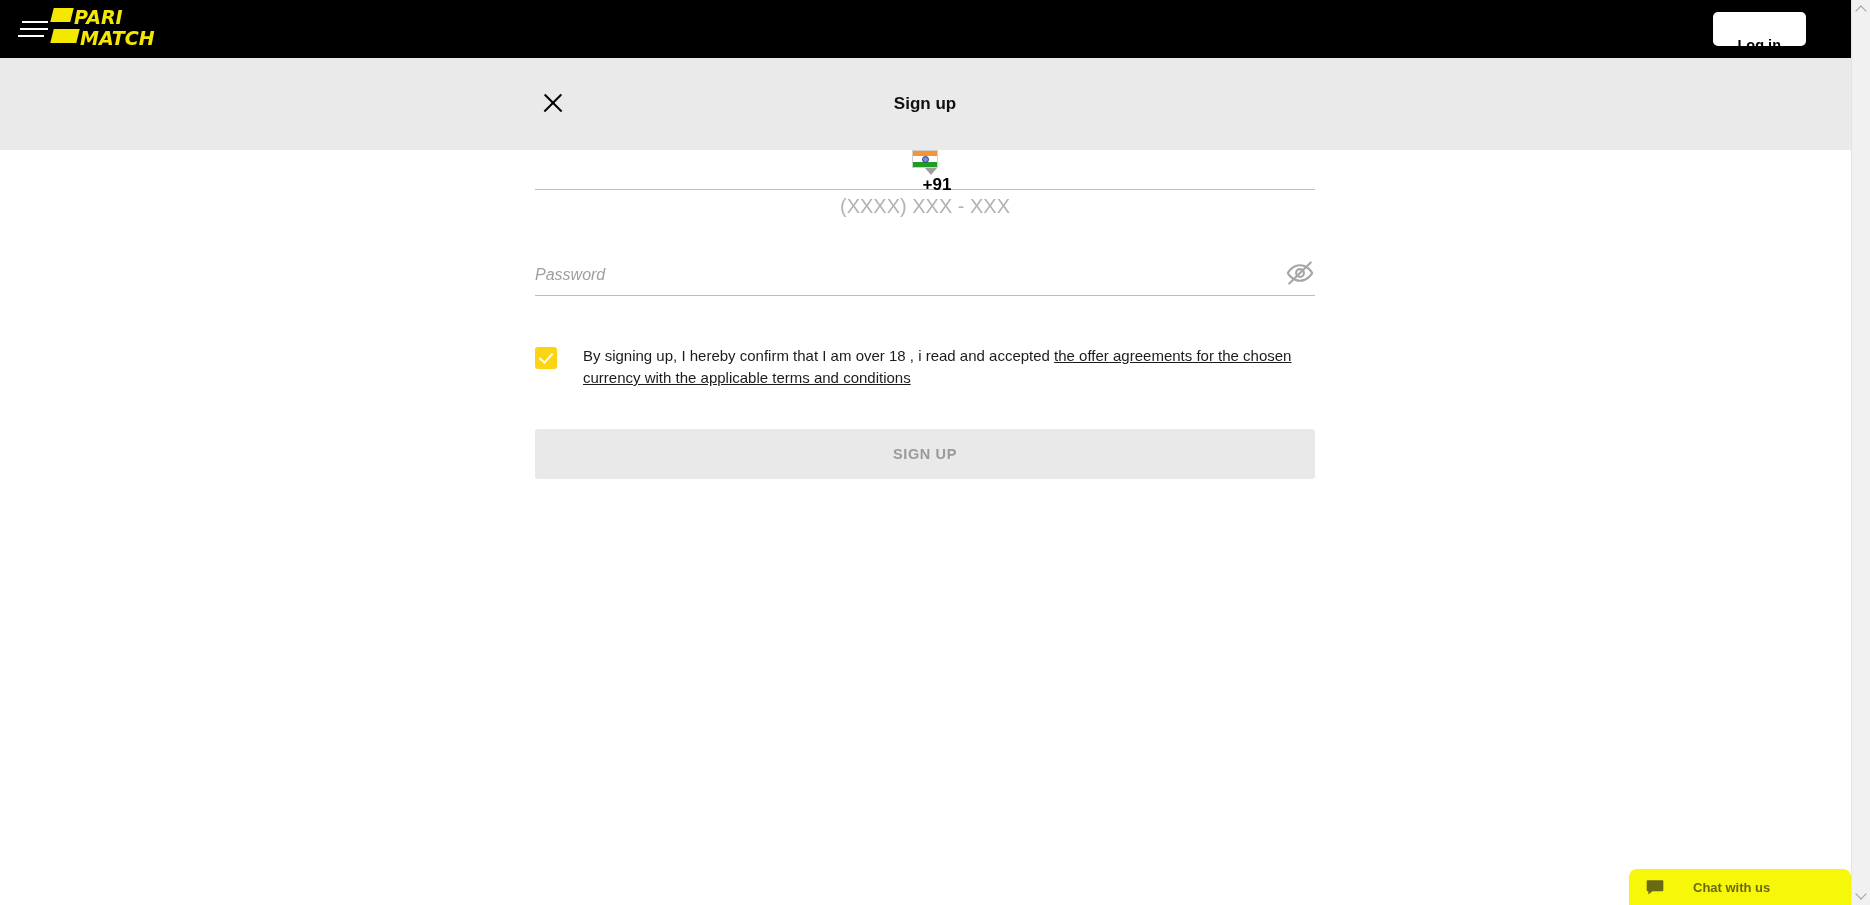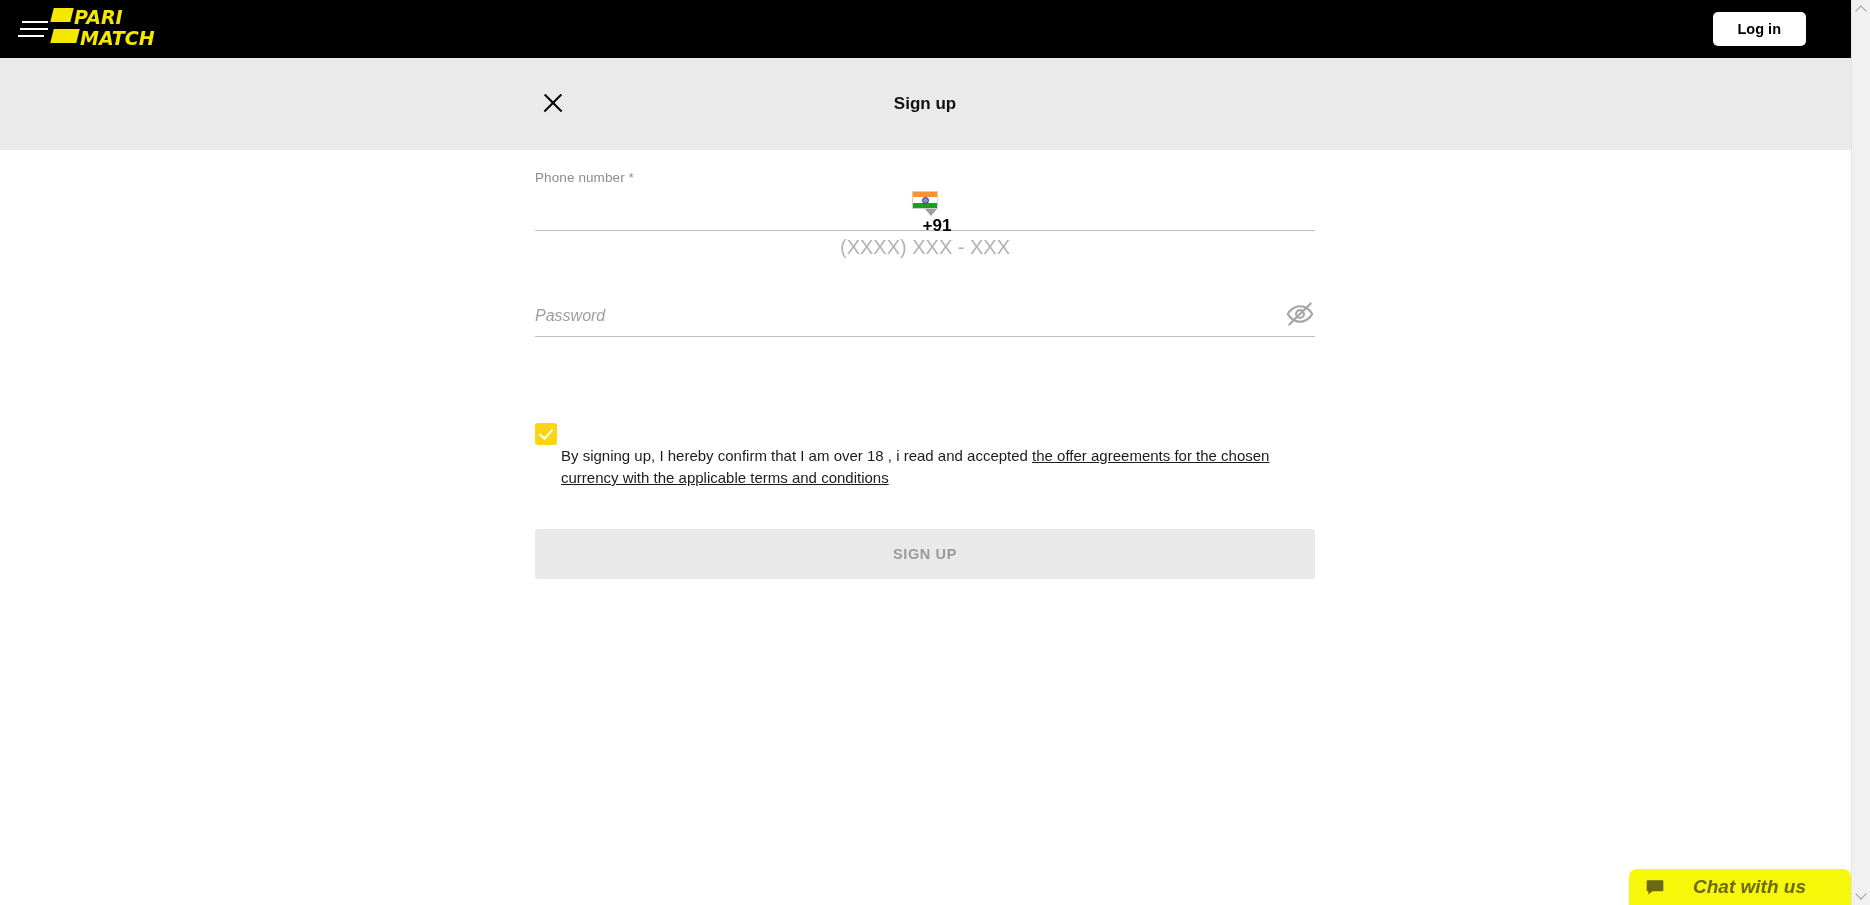--- a/index.html
+++ b/index.html
@@ -80,21 +80,21 @@
     letter-spacing: 0px;
     line-height: 19px;
     font-family: "DejaVu Sans", sans-serif;
   }
 
   .login-btn {
     position: absolute;
     right: 45px;
     top: 12px;
     height: 34px;
-    padding: 0 25px;
+    padding: 16px 25px;
     background: #ffffff;
     color: #000000;
     border: none;
     border-radius: 5px;
     font-size: 14.5px;
     font-weight: bold;
     font-family: "Liberation Sans", sans-serif;
     cursor: pointer;
     line-height: 34px;
   }
@@ -227,22 +227,21 @@
     top: 4px;
     width: 30px;
     height: 30px;
     cursor: pointer;
   }
 
   
   .consent {
     display: flex;
     align-items: flex-start;
-    margin-top: 84px;
-    flex-direction: column;
+    margin-top: 49px;
   }
   .checkbox {
     flex: 0 0 auto;
     width: 22px;
     height: 22px;
     background: #fcd411;
     border-radius: 3px;
     position: relative;
     cursor: pointer;
     margin-top: 2px;
@@ -300,24 +299,23 @@
     cursor: pointer;
   }
   .chat-bubble-icon {
     margin-left: 16px;
     width: 20px;
     height: 20px;
     flex: 0 0 auto;
   }
   .chat-label {
     margin-left: 28px;
-    font-size: 19px;
+    font-size: 13px;
     font-weight: bold;
     color: #6a6a14;
-    font-style: italic;
   }
 
   
   .scrollbar {
     position: absolute;
     right: 0; top: 0;
     width: 19px;
     height: 905px;
     background: #f1f1f1;
     border-left: 1px solid #e3e3e3;
@@ -391,21 +389,20 @@
     <button class="login-btn">Log in</button>
   </div>
 
   <div class="modal-header">
     <div class="close-icon"></div>
     <div class="modal-title">Sign up</div>
   </div>
 
   <div class="form">
 
-    <div class="field-label">Phone number *</div>
 
     <div class="phone-row">
       <div class="flag">
         <span class="saffron"></span>
         <span class="white"></span>
         <span class="green"></span>
         <span class="chakra"></span>
       </div>
       <div class="caret-down"></div>
       <span class="dial-code">+91</span>

